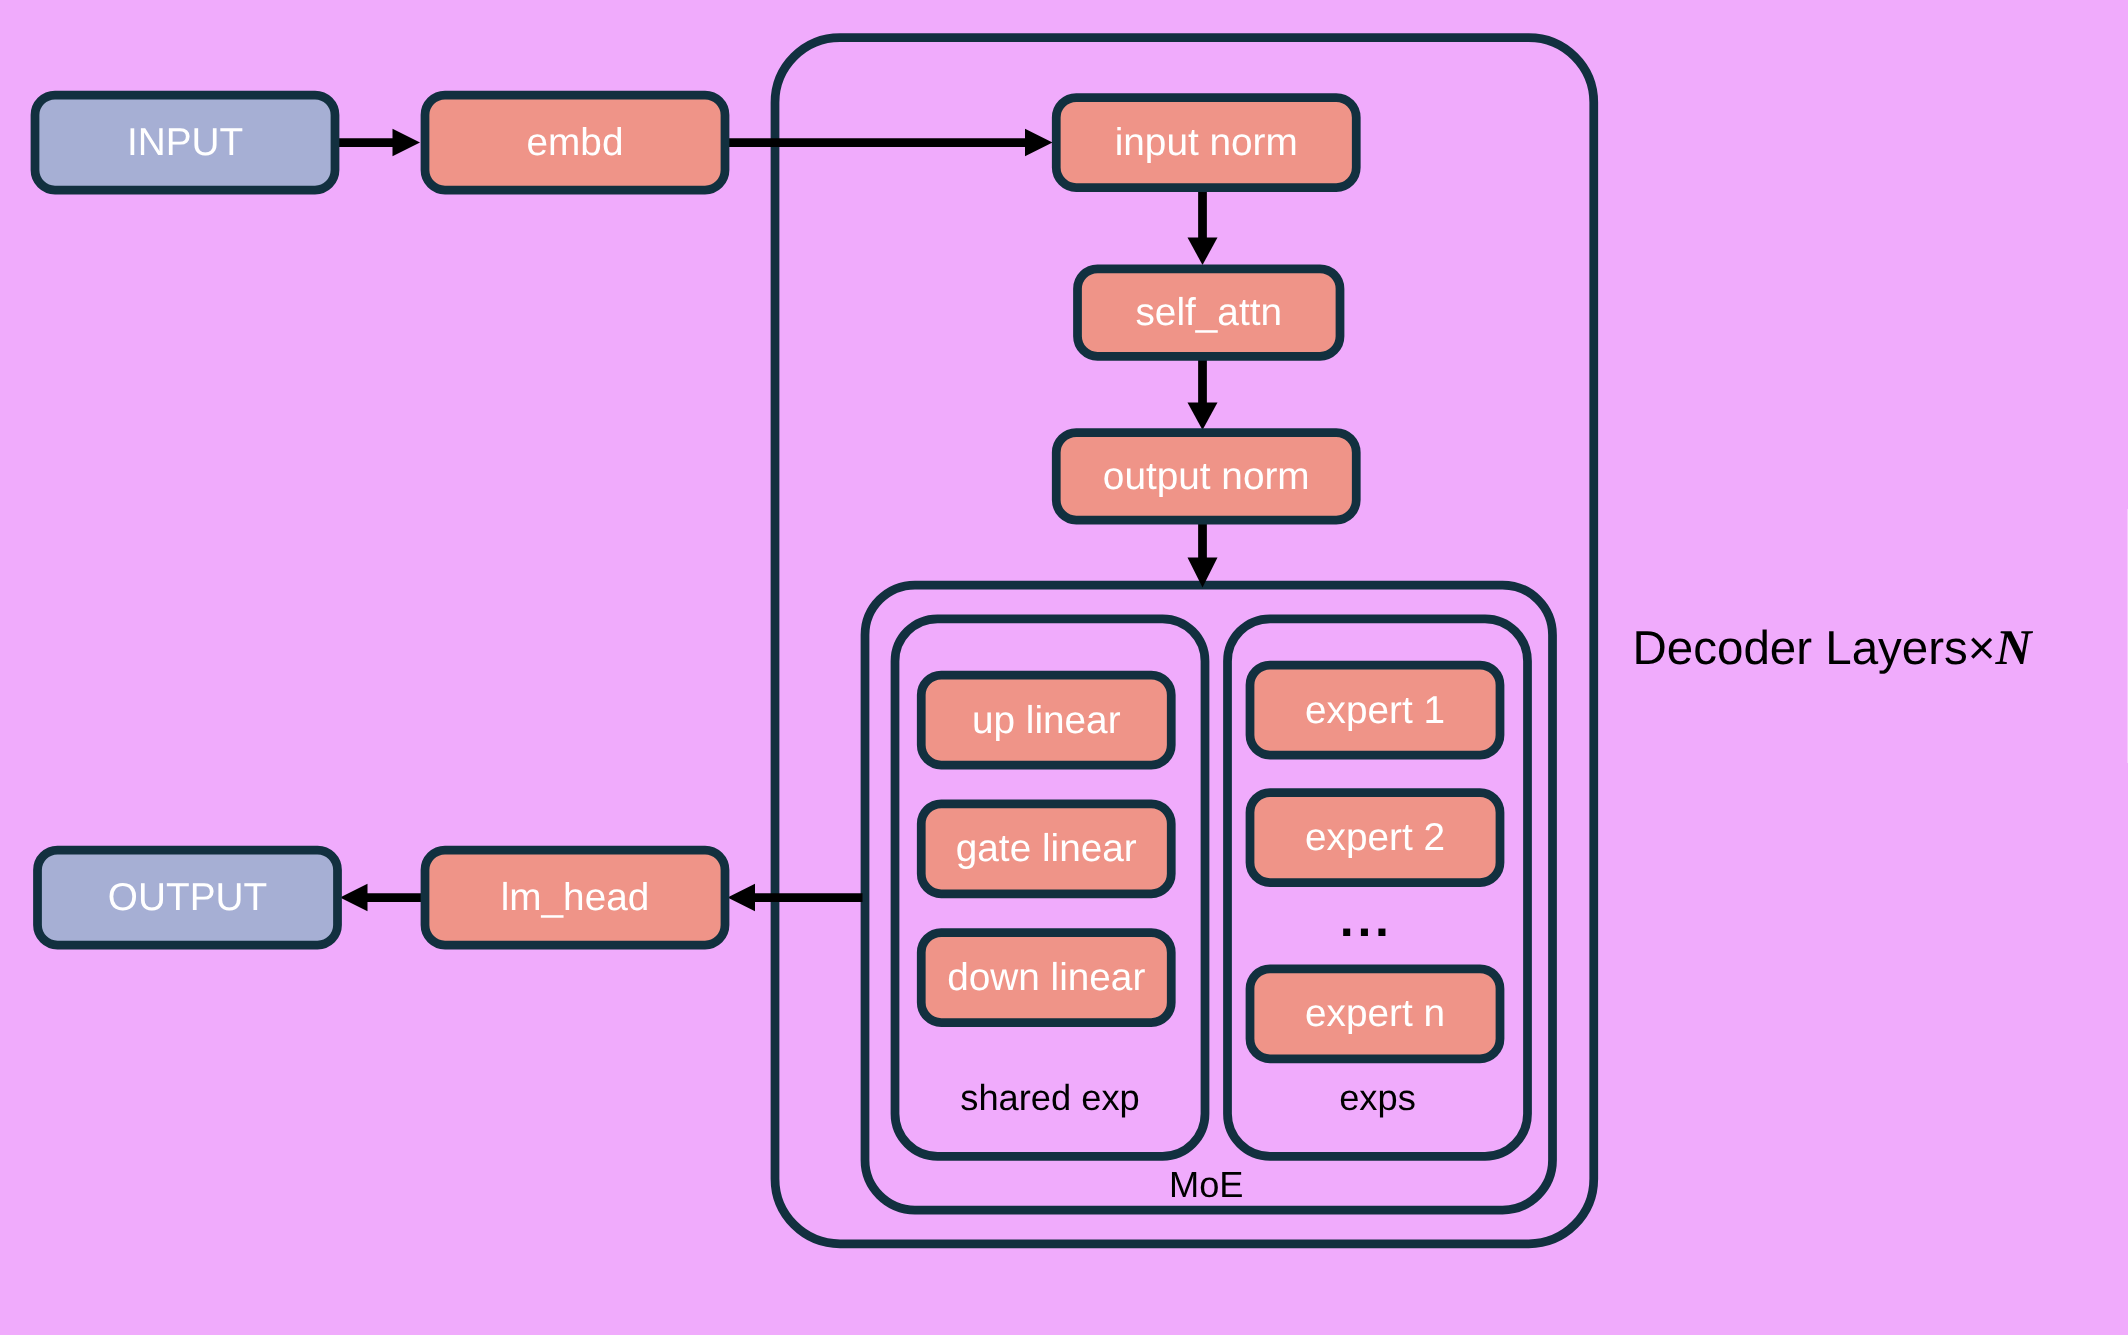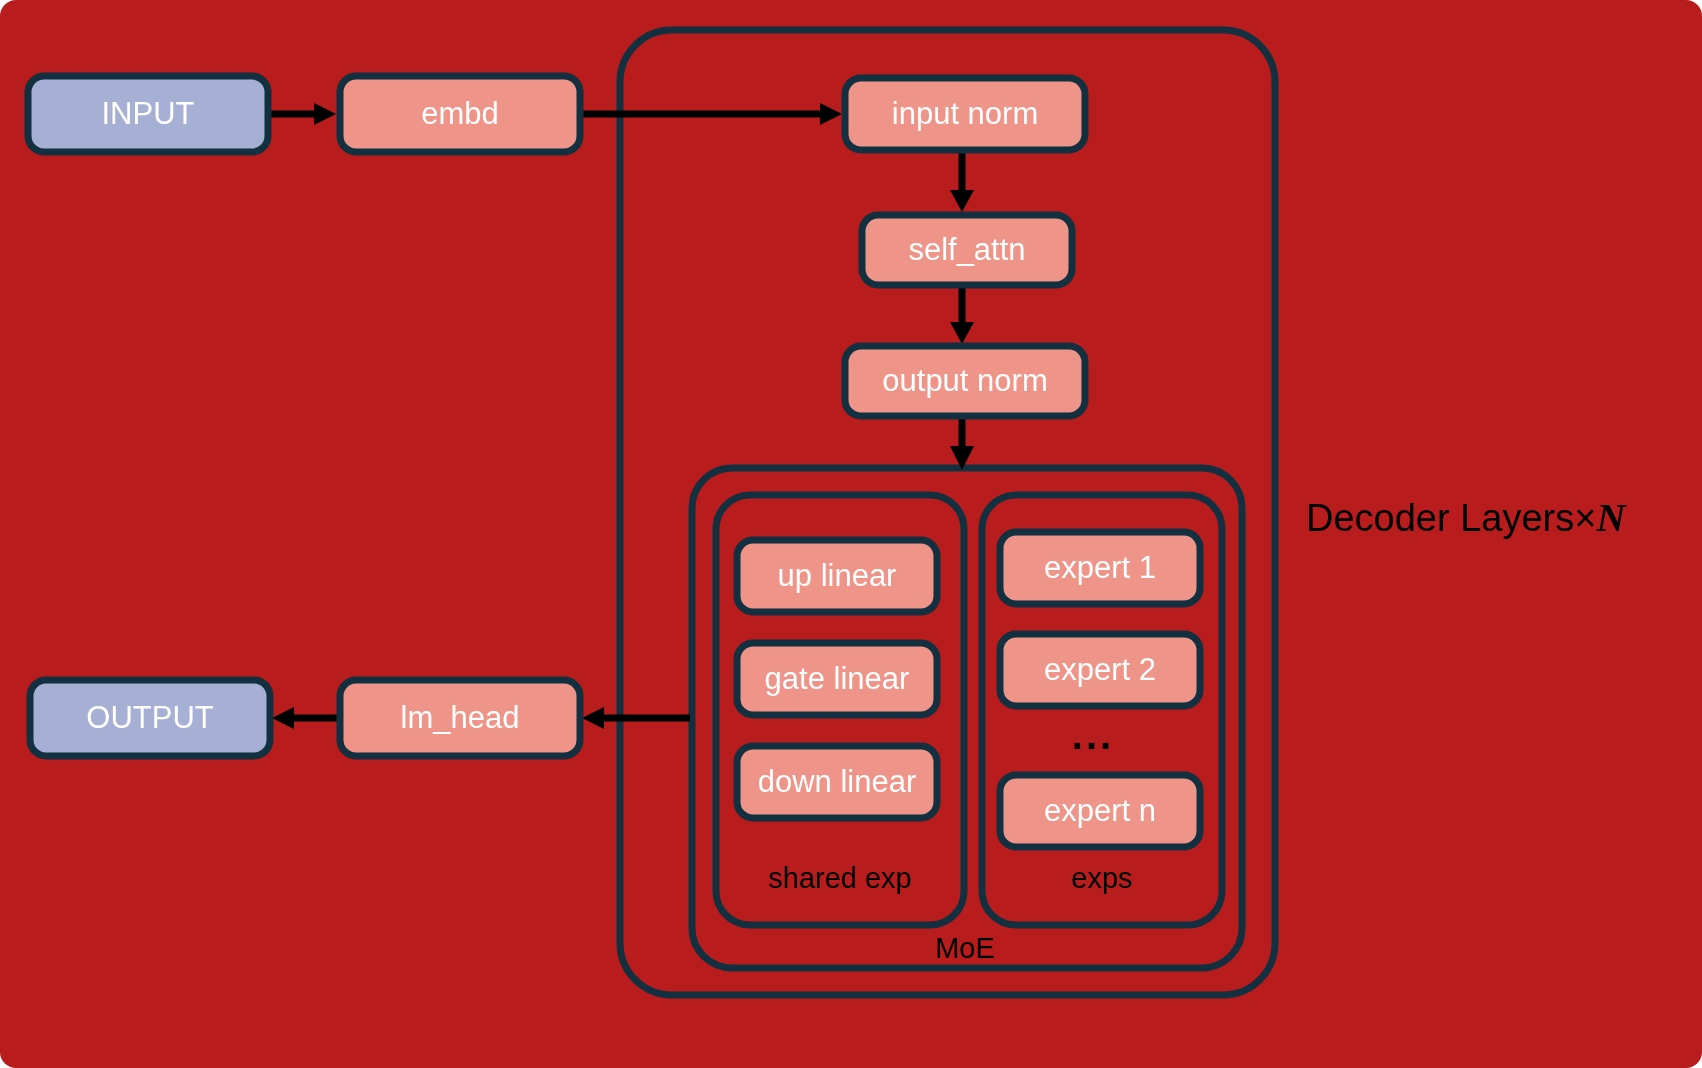--- a/index.html
+++ b/index.html
@@ -10,22 +10,21 @@
   body {
     width: 1702px;
     height: 1068px;
     font-family: "Liberation Sans", sans-serif;
     overflow: hidden;
   }
   #stage {
     position: relative;
     width: 1702px;
     height: 1068px;
-    background: #b91c1c;
-    border-radius: 16px;
+    background: #f0abfc;
   }
   svg.diagram {
     position: absolute;
     left: 0;
     top: 0;
     width: 1702px;
     height: 1068px;
     display: block;
   }
   .node-box {

